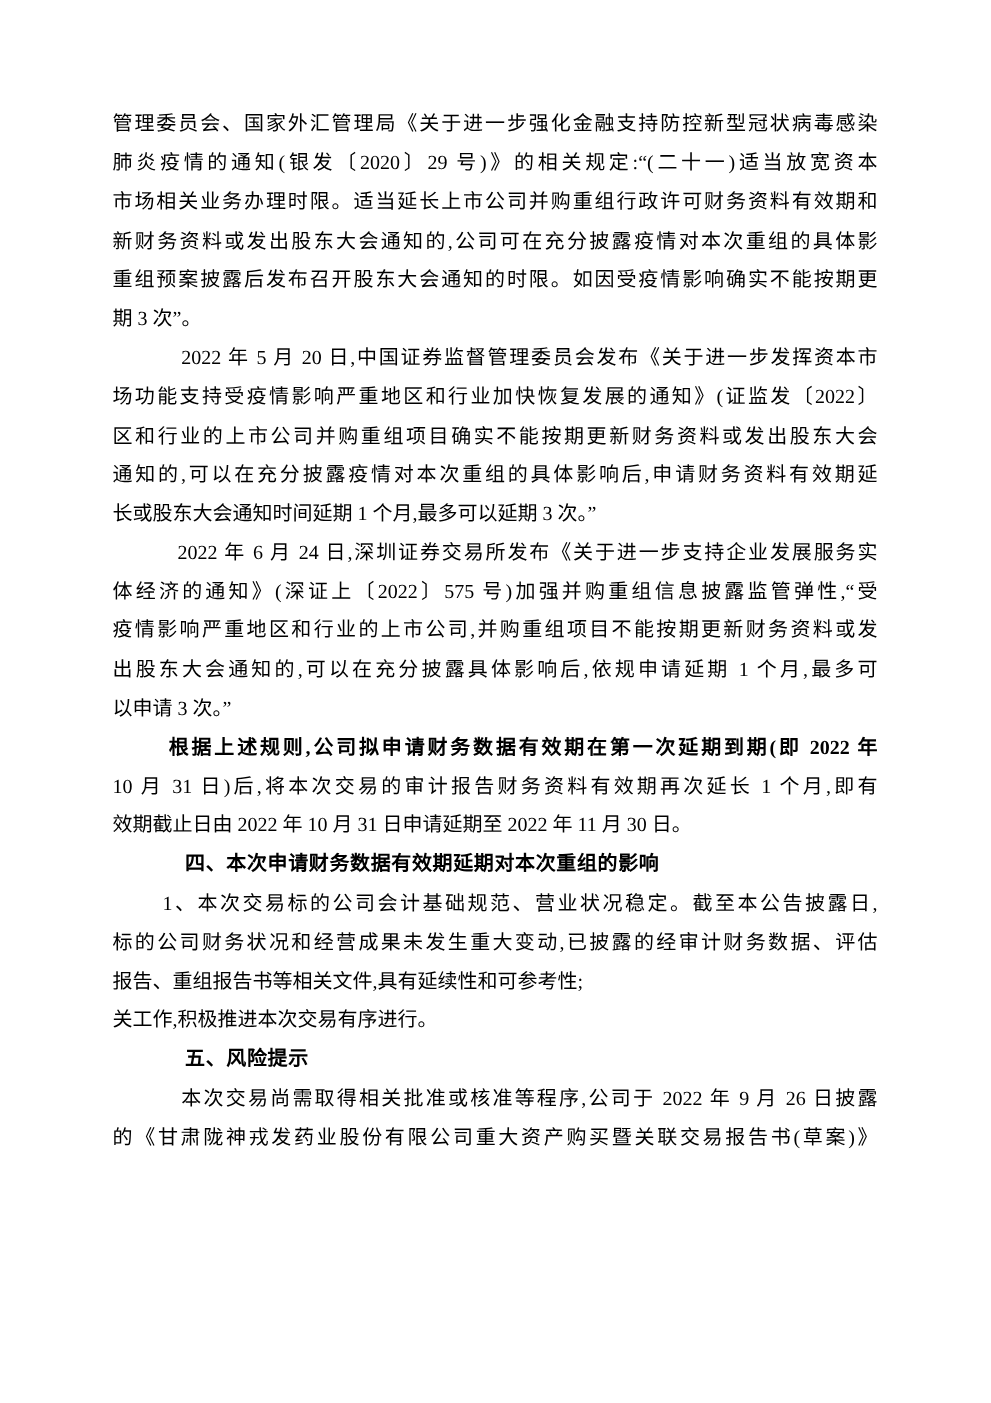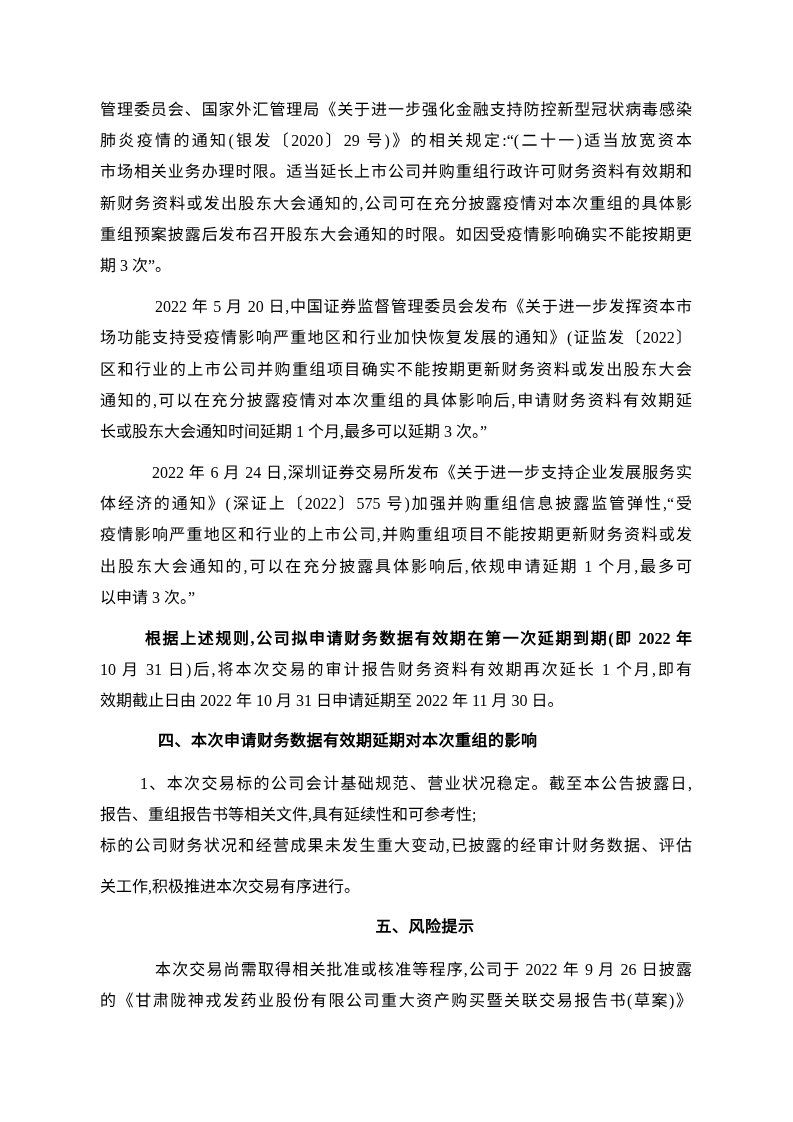--- a/index.html
+++ b/index.html
@@ -15,21 +15,21 @@
     overflow: hidden;
     font-family: "Liberation Serif", "DejaVu Serif", serif;
     color: #000000;
   }
   .content {
     position: absolute;
     left: 90px;
     top: 84px;
     width: 612px;
   }
-  .block { margin: 10px; padding: 0; }
+  .block { margin: 0; padding: 0; }
   .line {
     height: 31.2px;
     line-height: 31.2px;
     font-size: 16px;
     text-align: justify;
     overflow: hidden;
     white-space: nowrap;
   }
   .line.just {
     white-space: normal;
@@ -72,27 +72,27 @@
       <div class="block paragraph">
         <div class="line just" style="padding-left: 45px; font-weight: bold;">根据上述规则,公司拟申请财务数据有效期在第一次延期到期(即 2022 年</div>
         <div class="line just">10 月 31 日)后,将本次交易的审计报告财务资料有效期再次延长 1 个月,即有</div>
         <div class="line">效期截止日由 2022 年 10 月 31 日申请延期至 2022 年 11 月 30 日。</div>
       </div>
       <div class="block heading">
         <div class="line" style="padding-left: 58px;">四、本次申请财务数据有效期延期对本次重组的影响</div>
       </div>
       <div class="block paragraph">
         <div class="line just" style="padding-left: 40px;">1、本次交易标的公司会计基础规范、营业状况稳定。截至本公告披露日,</div>
+        <div class="line just">标的公司财务状况和经营成果未发生重大变动,已披露的经审计财务数据、评估</div>
         <div class="line">报告、重组报告书等相关文件,具有延续性和可参考性;</div>
-        <div class="line just">标的公司财务状况和经营成果未发生重大变动,已披露的经审计财务数据、评估</div>
       </div>
       <div class="block paragraph">
         <div class="line">关工作,积极推进本次交易有序进行。</div>
       </div>
       <div class="block heading">
-        <div class="line" style="padding-left: 58px; text-align: center;">五、风险提示</div>
+        <div class="line" style="padding-left: 58px;">五、风险提示</div>
       </div>
       <div class="block paragraph">
         <div class="line just" style="padding-left: 55px;">本次交易尚需取得相关批准或核准等程序,公司于 2022 年 9 月 26 日披露</div>
         <div class="line just">的《甘肃陇神戎发药业股份有限公司重大资产购买暨关联交易报告书(草案)》</div>
       </div>
     </div>
 </div>
 
 </body></html>

